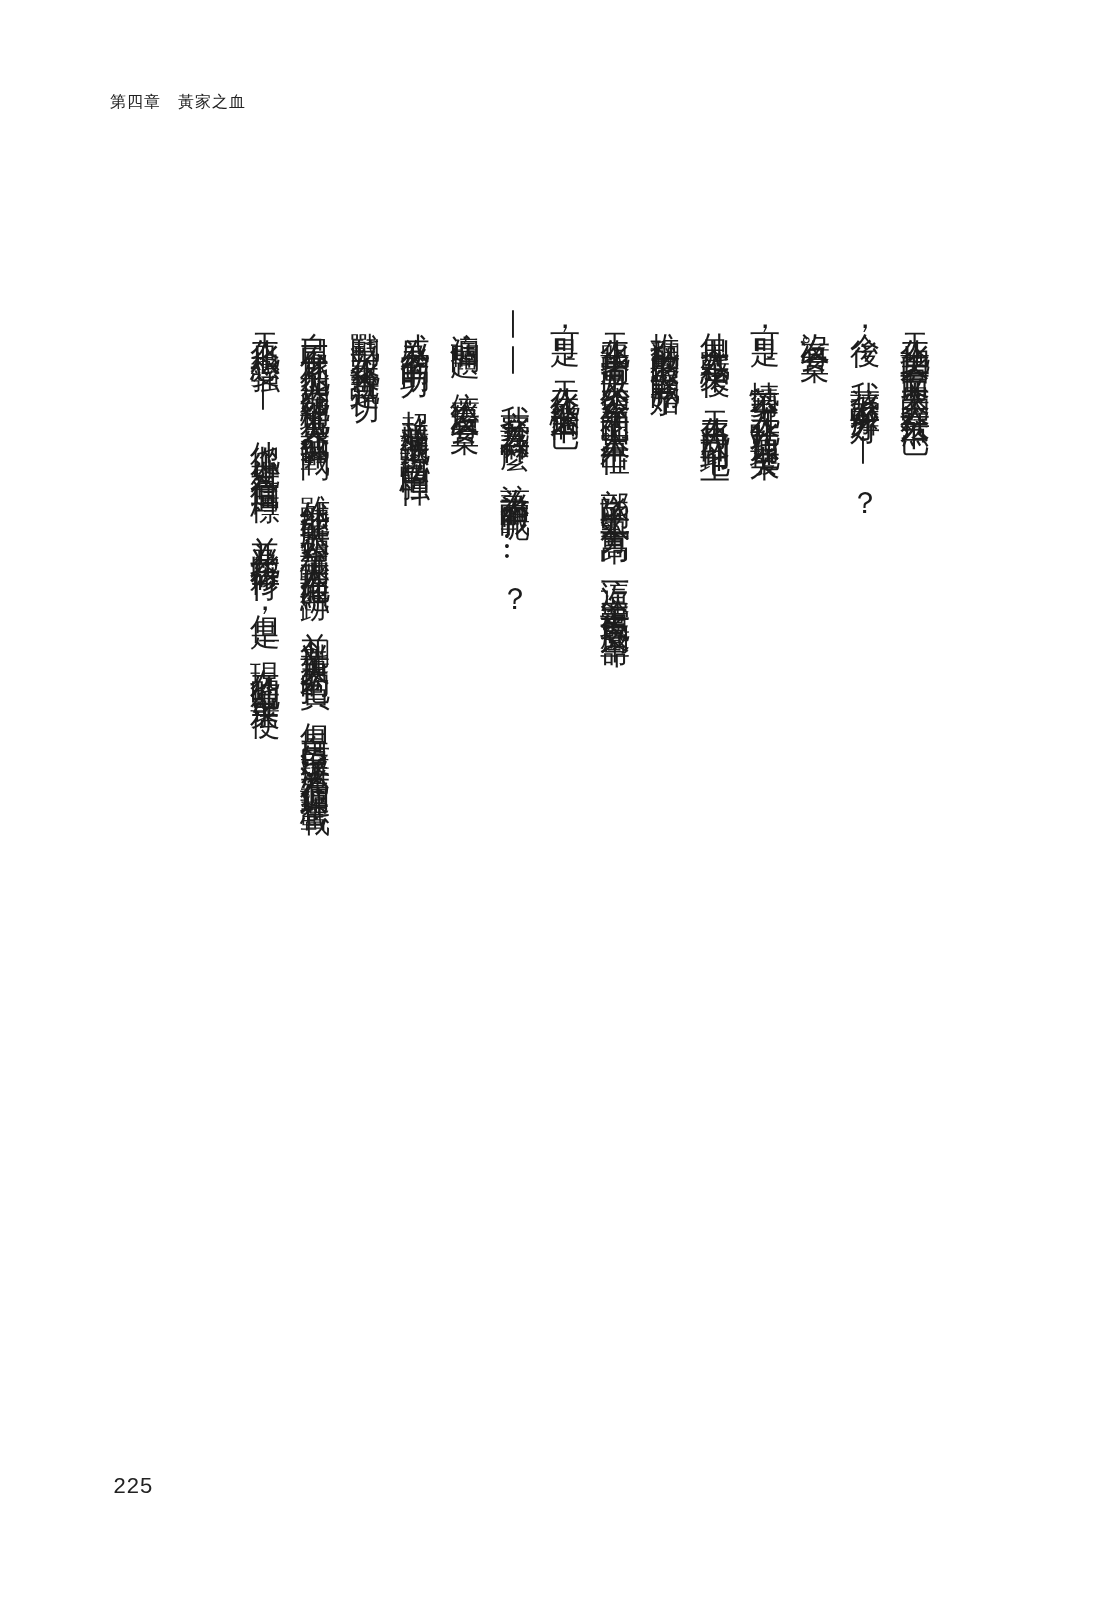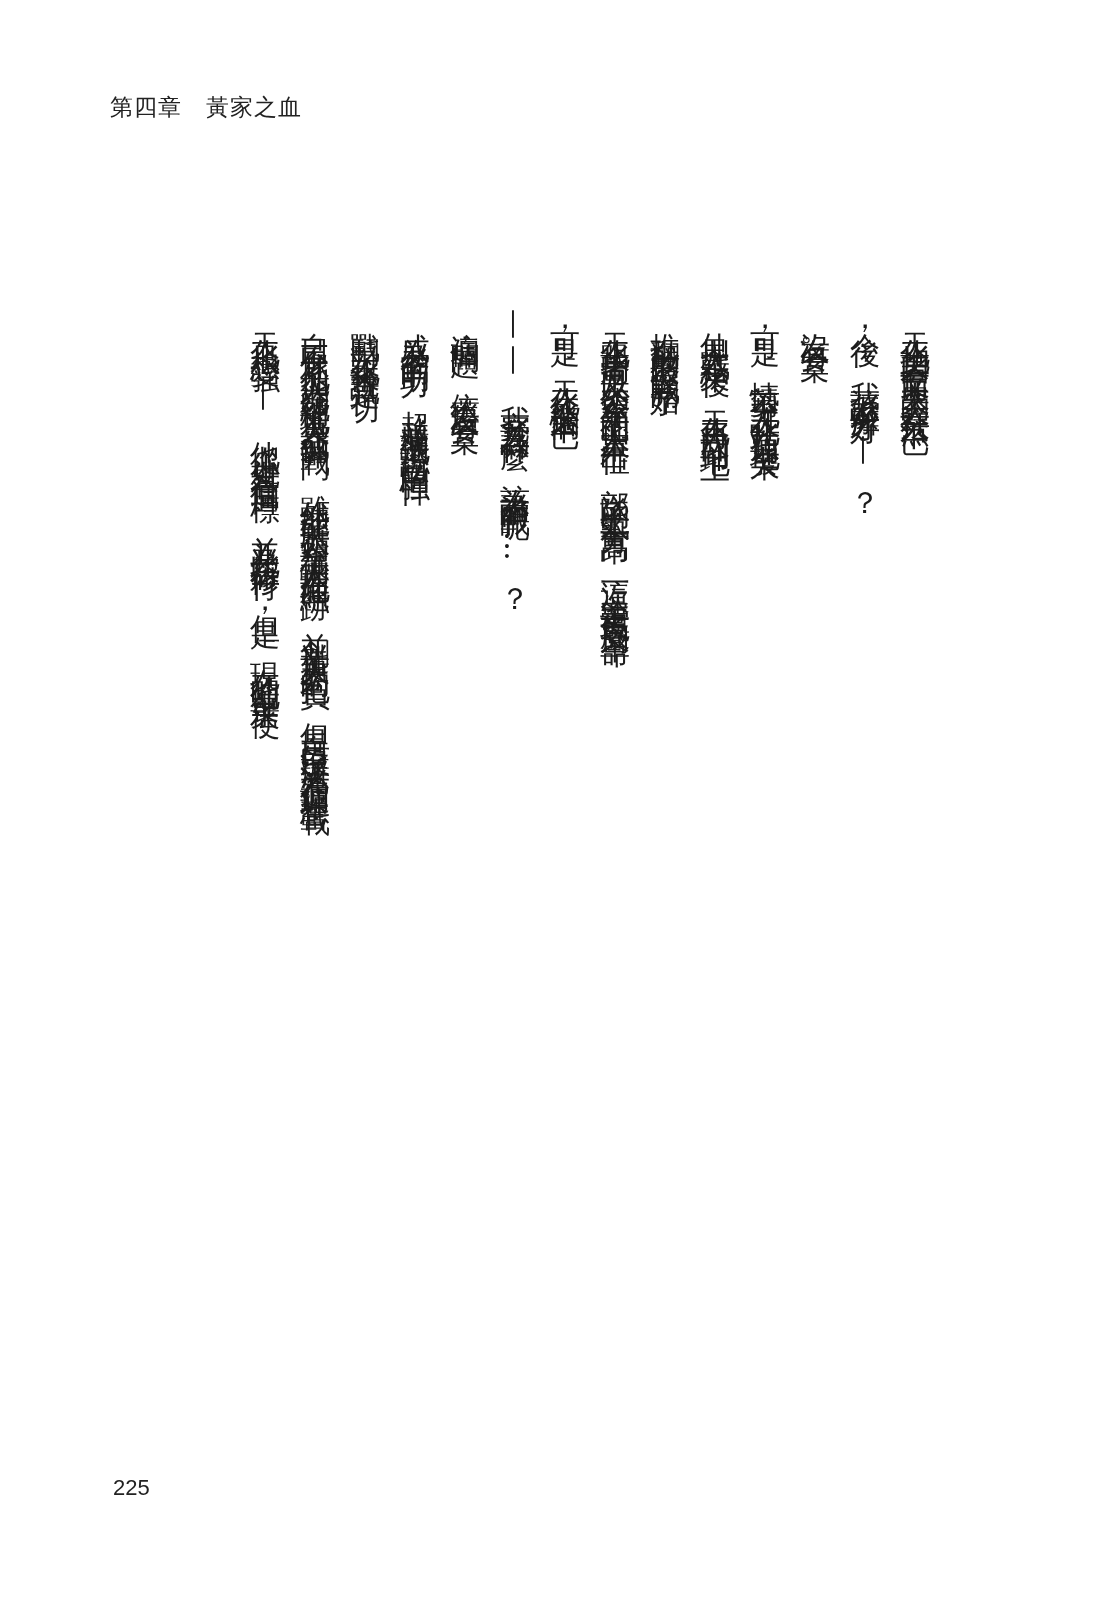--- a/index.html
+++ b/index.html
@@ -12,21 +12,21 @@
     height: 1615px;
     position: relative;
     overflow: hidden;
     font-family: "DejaVu Sans", "Liberation Sans", sans-serif;
     color: #1a1a1a;
   }
   .running-head {
     position: absolute;
     left: 110px;
     top: 92px;
-    font-size: 23px;
+    font-size: 16px;
     letter-spacing: 1px;
     white-space: pre;
     color: #222;
   }
   .body-text {
     position: absolute;
     top: 273px;
     right: 160px;
     height: 1180px;
     writing-mode: vertical-rl;
@@ -41,21 +41,21 @@
     margin: 0;
     text-indent: 36px;
     text-align: start;
   }
   .page-number {
     position: absolute;
     left: 113px;
     top: 1475px;
     font-size: 22px;
     color: #222;
-    font-family: Liberation Sans, sans-serif;
+    font-family: Liberation Mono, monospace;
   }
 </style>
 </head>
 <body>
 
 <div class="running-head"><span>第四章</span><span>　</span><span>黃家之血</span></div>
 
 <div class="body-text">
   <p>天化抱著因亡父而大哭的天祥茫然不已。</p>
   <p>今後，我該怎麼辦才好——？</p>

